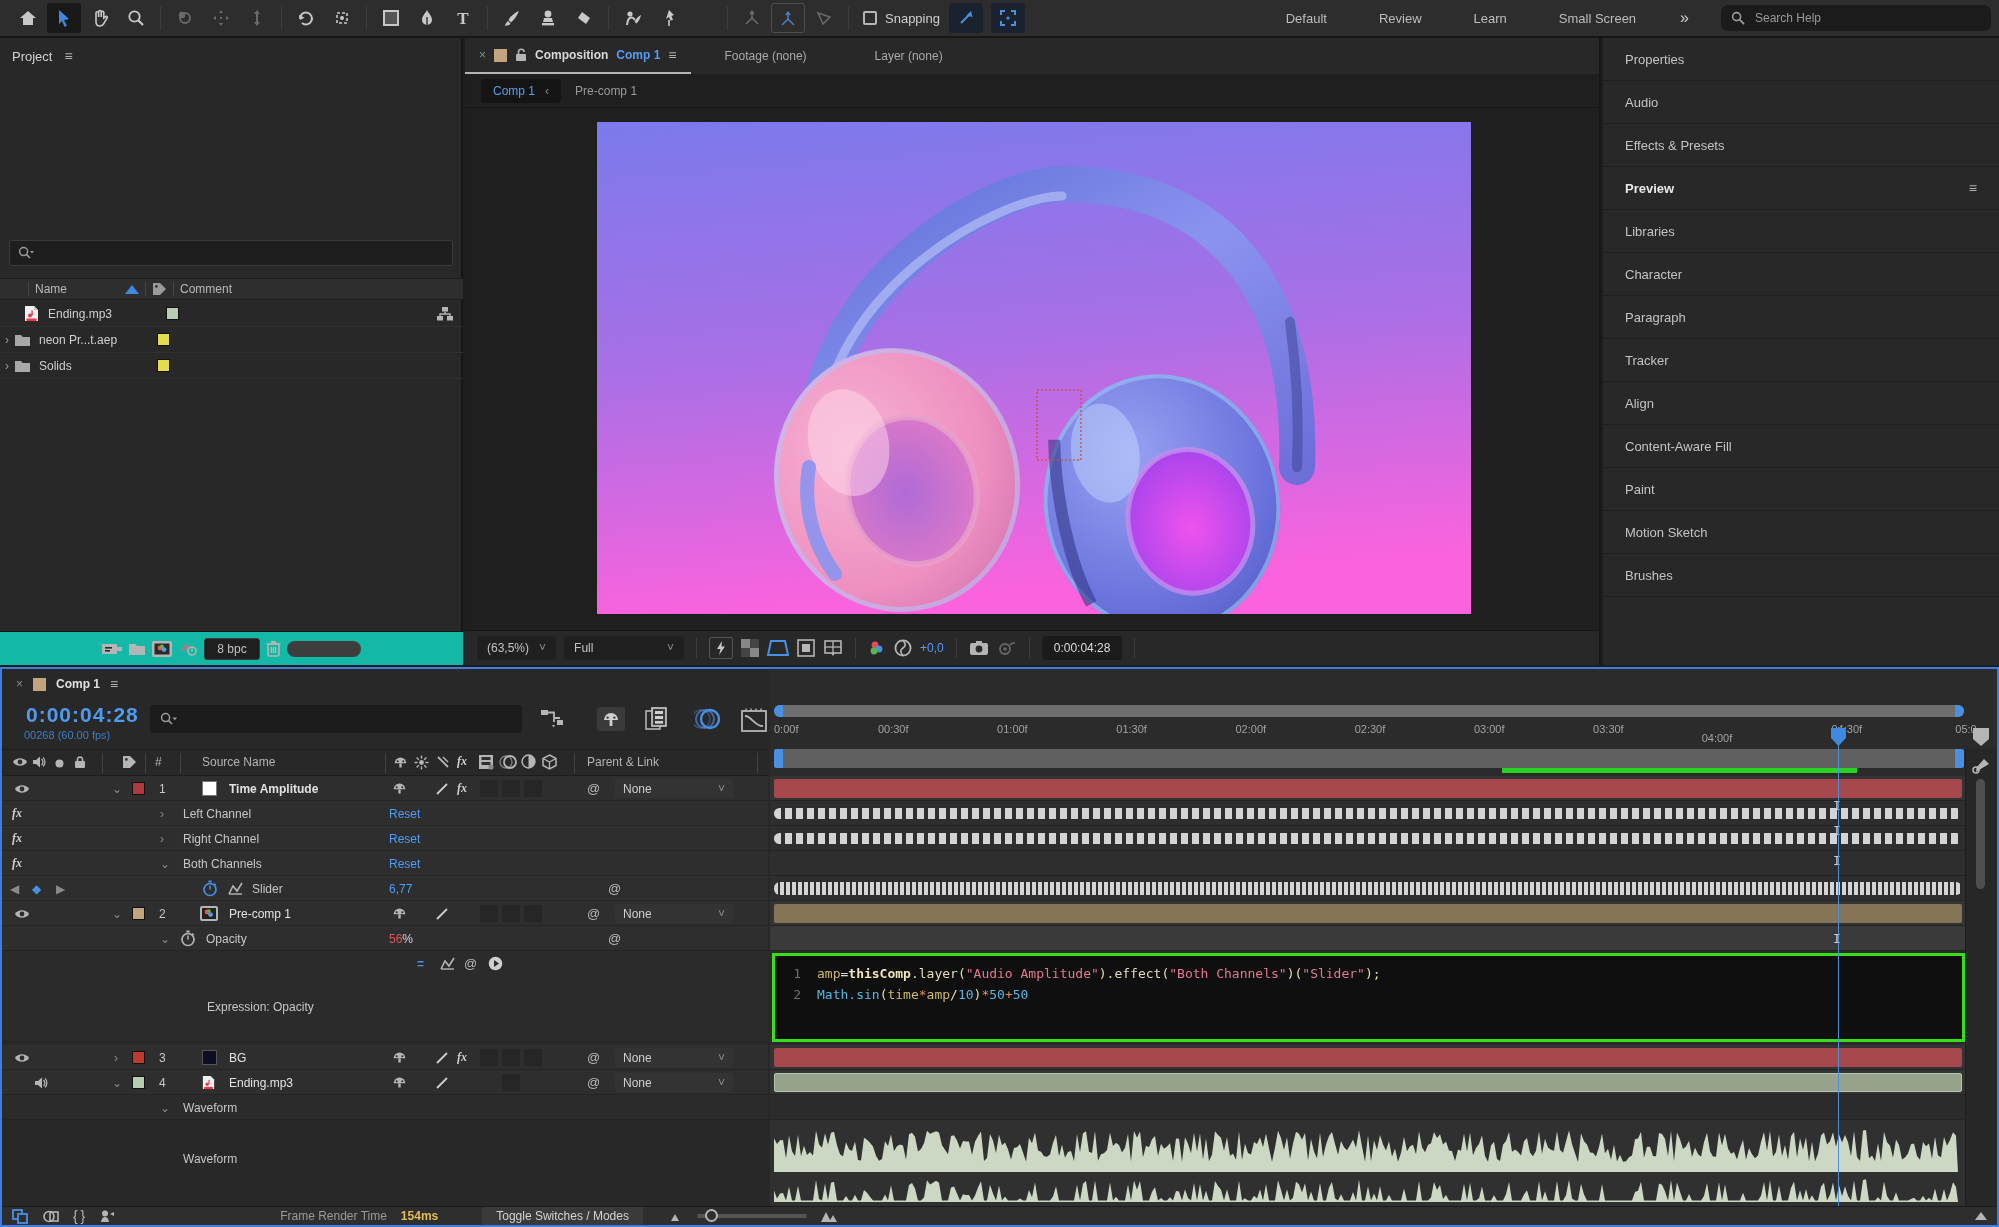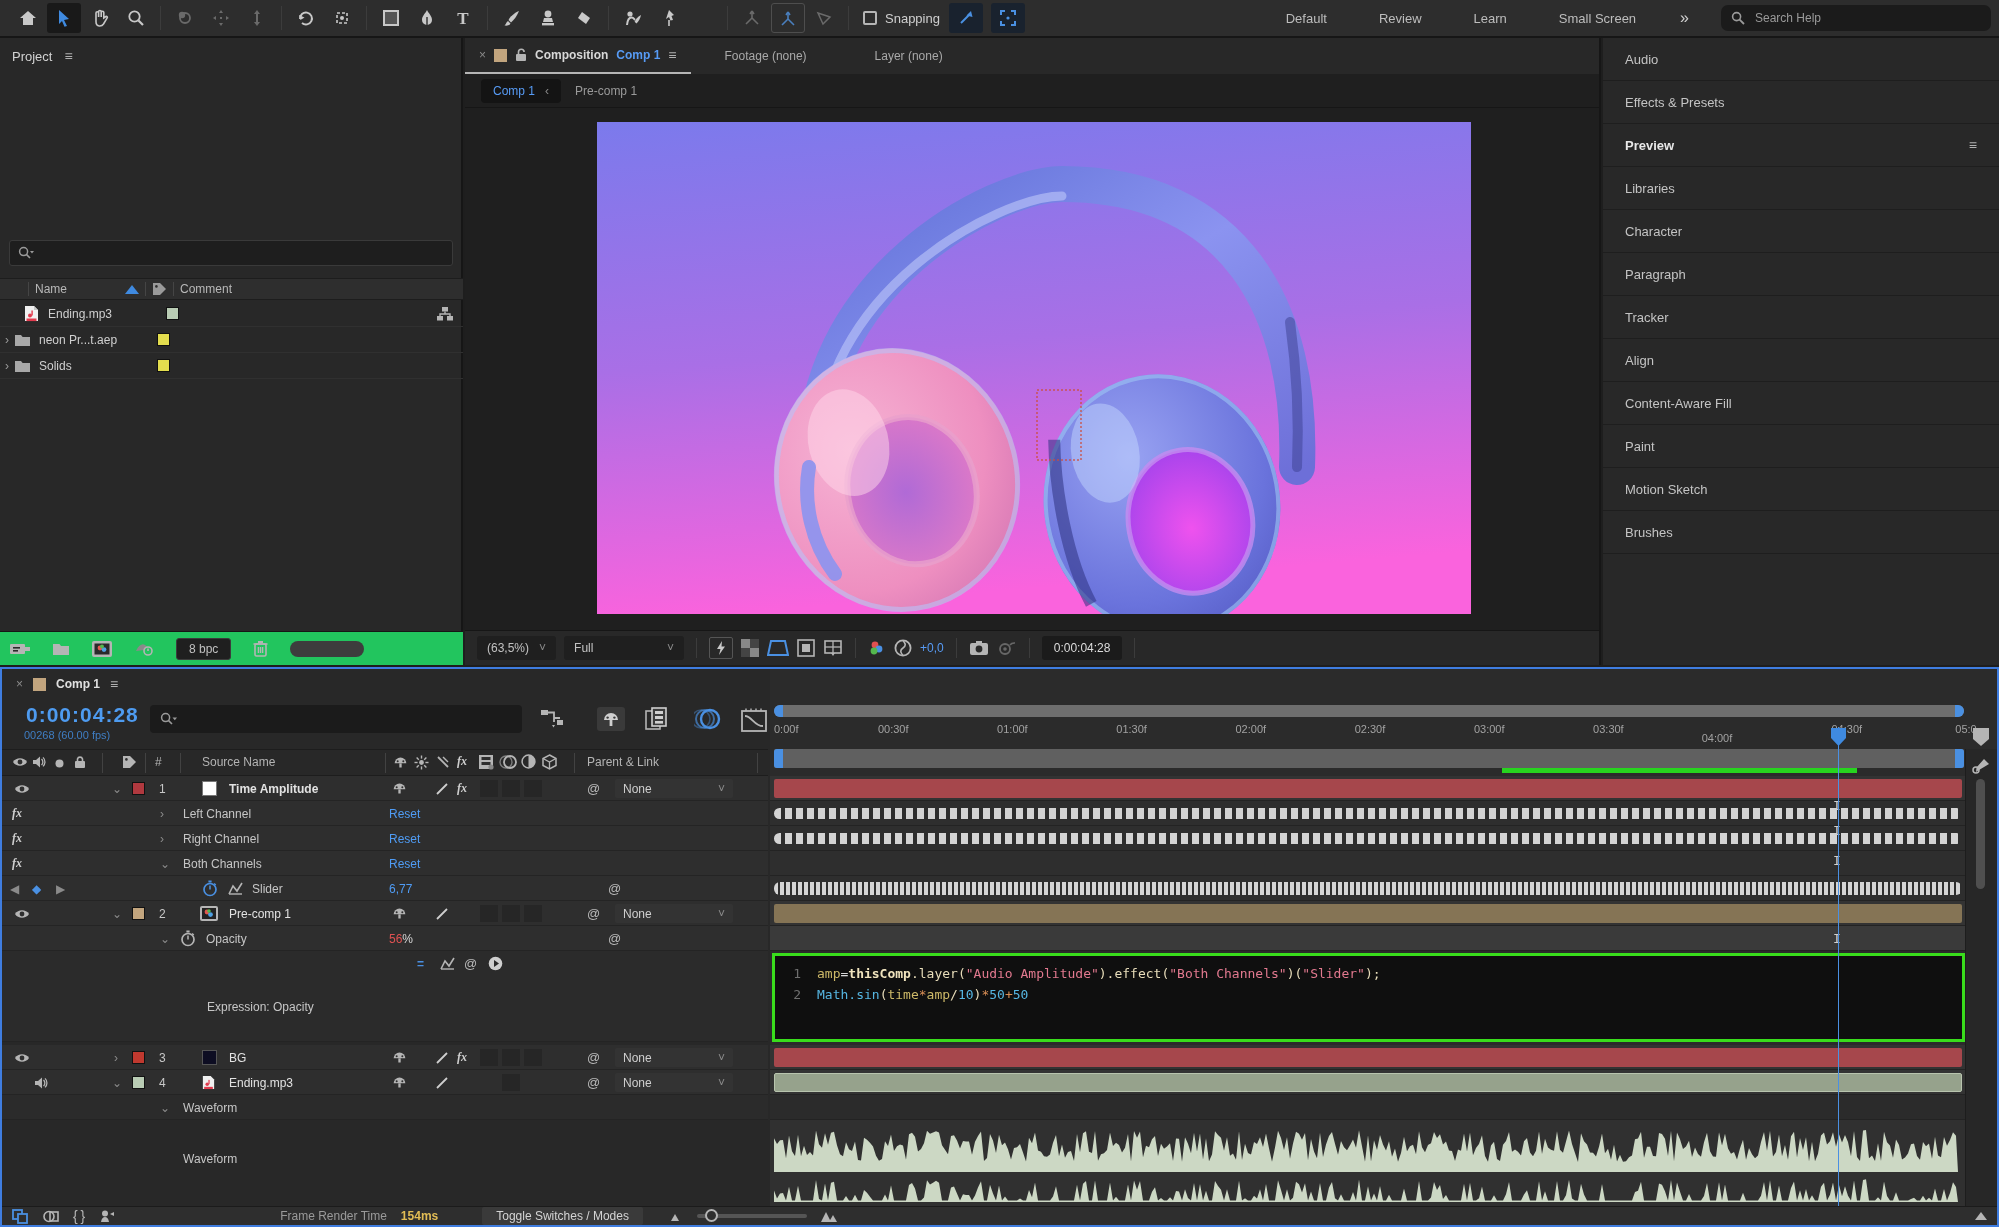--- a/index.html
+++ b/index.html
@@ -24,21 +24,21 @@
   
   #project { left:0; top:38px; width:463px; height:627px; background:#282828; border-right:2px solid #161616; }
   #project-header { padding:10px 12px; color:#d2d2d2; font-size:13px; display:flex; gap:12px; align-items:center; }
   .hamb { color:#b0b0b0; font-size:14px; letter-spacing:0; }
   #proj-search { position:absolute; left:9px; top:202px; width:444px; height:26px; background:#1e1e1e; border:1px solid #3a3a3a; border-radius:3px; display:flex; align-items:center; padding:0 8px; color:#9a9a9a; }
   #proj-cols { position:absolute; left:0; top:240px; width:463px; height:22px; background:#2e2e2e; border-top:1px solid #1d1d1d; border-bottom:1px solid #1d1d1d; display:flex; align-items:center; color:#b8b8b8; }
   .pcol-sep { width:1px; height:14px; background:#454545; margin:0 6px; }
   .prow { position:absolute; left:0; width:463px; height:26px; display:flex; align-items:center; border-bottom:1px solid #303030; color:#cfcfcf; }
   .swatch { width:13px; height:13px; border:1px solid #111; }
   .chev { color:#9a9a9a; width:14px; text-align:center; }
-  #proj-bottom { position:absolute; left:0; top:593px; width:463px; height:34px; border-top:1px solid #161616; background:#22c55e; display:flex; align-items:center; gap:22px; padding:0 10px; }
+  #proj-bottom { position:absolute; left:0; top:593px; width:463px; height:34px; border-top:1px solid #161616; background:#14b8a6; display:flex; align-items:center; gap:6px; padding:0 10px;justify-content:center; }
   .bpc { background:#1f1f1f; border:1px solid #3c3c3c; border-radius:3px; padding:3px 12px; color:#c0c0c0; }
   .pill { width:74px; height:16px; background:#3d3d3d; border-radius:8px; }
 
   
   #viewer { left:465px; top:38px; width:1136px; height:627px; background:#282828; border-right:2px solid #161616; }
   #vtabs { height:36px; display:flex; align-items:center; color:#a9a9a9; }
   #vtab-active { display:flex; align-items:center; gap:8px; padding:0 14px; height:36px; border-bottom:2px solid #b5b5b5; color:#d8d8d8; }
   .tansq { width:13px; height:13px; background:#c2a57e; }
   .bluetxt { color:#579bf5; }
   #vcrumb { height:34px; background:#1f1f1f; display:flex; align-items:center; padding-left:16px; gap:14px; border-bottom:1px solid #161616; }
@@ -537,20 +537,23 @@
             <path d="M13 5 a5 4 0 0 1 5 -2" fill="none" stroke="#b5b5b5" stroke-width="1.6"></path>
           </svg>
         </span>
       <div class="vsep"></div>
       <div class="tbox" data-name="viewer-timecode">0:00:04:28</div>
       <div class="vsep"></div>
     </div>
   </div>
 
   <div id="sidebar" class="abs" data-name="panel-sidebar">
+    <div class="side-item" data-name="panel-tab-properties">
+        <span>Properties</span>
+      </div>
     <div class="side-item" data-name="panel-tab-audio">
         <span>Audio</span>
       </div>
     <div class="side-item" data-name="panel-tab-effects-presets">
         <span>Effects &amp; Presets</span>
       </div>
     <div class="side-item active" data-name="panel-tab-preview">
         <span>Preview</span>
         <span class="hamb" data-name="panel-menu-icon">≡</span>
       </div>

